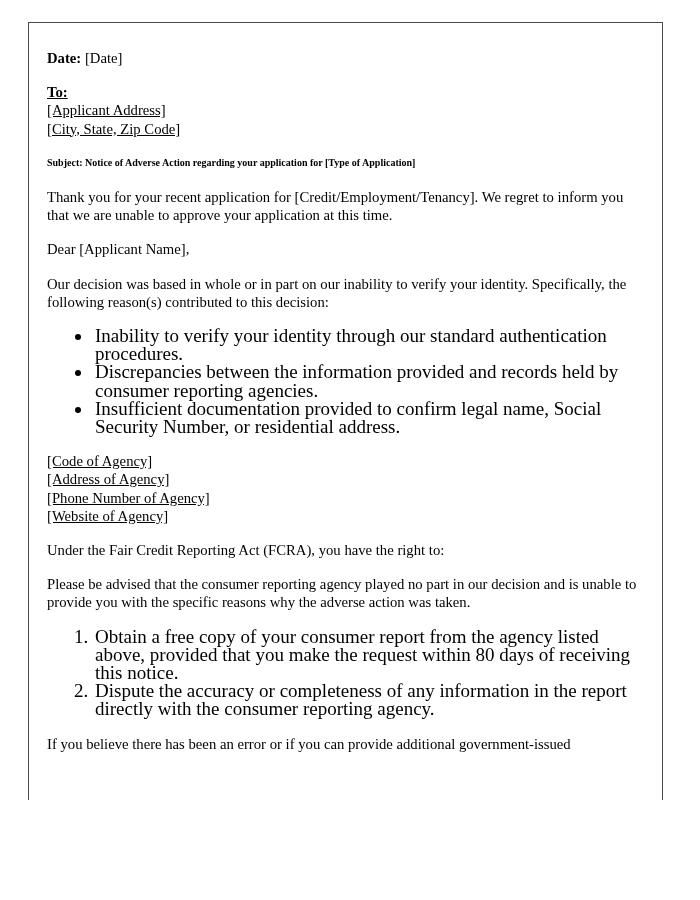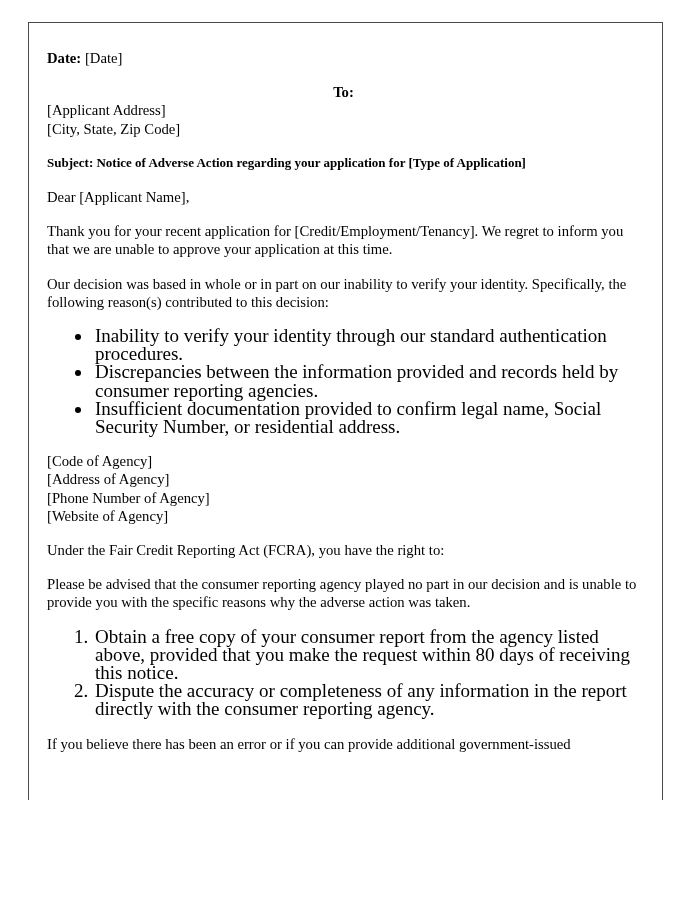--- a/index.html
+++ b/index.html
@@ -37,31 +37,31 @@
     text-align: left;
   }
   .para {
     margin-bottom: 16px;
   }
   .para:last-child {
     margin-bottom: 0;
   }
   .bold {
     font-weight: bold;
-    text-align: center;
   }
   .block {
     margin-bottom: 16px;
+    text-decoration: underline;
   }
   .block .line {
     white-space: nowrap;
   }
   .subject {
     font-weight: bold;
-    font-size: 13px;
+    font-size: 10px;
     line-height: 18.2px;
     margin: 0 0 16px 0;
     max-width: 510px;
   }
   ul.bullets, ol.numbers {
     margin: 0 0 16px 0;
     padding-left: 46px;
   }
   ul.bullets li, ol.numbers li {
     font-size: 19px;
@@ -88,23 +88,23 @@
     </p>
 
     <div class="block">
       <p class="line bold">To:</p>
       <p class="line">[Applicant Address]</p>
       <p class="line">[City, State, Zip Code]</p>
     </div>
 
     <p class="subject">Subject: Notice of Adverse Action regarding your application for [Type of Application]</p>
 
+    <p class="para">Thank you for your recent application for [Credit/Employment/Tenancy]. We regret to inform you that we are unable to approve your application at this time.</p>
+
     <p class="para">Dear [Applicant Name],</p>
-
-    <p class="para">Thank you for your recent application for [Credit/Employment/Tenancy]. We regret to inform you that we are unable to approve your application at this time.</p>
 
     <p class="para">Our decision was based in whole or in part on our inability to verify your identity. Specifically, the following reason(s) contributed to this decision:</p>
 
     <ul class="bullets">
       <li>Inability to verify your identity through our standard authentication procedures.</li>
       <li>Discrepancies between the information provided and records held by consumer reporting agencies.</li>
       <li>Insufficient documentation provided to confirm legal name, Social Security Number, or residential address.</li>
     </ul>
 
 

